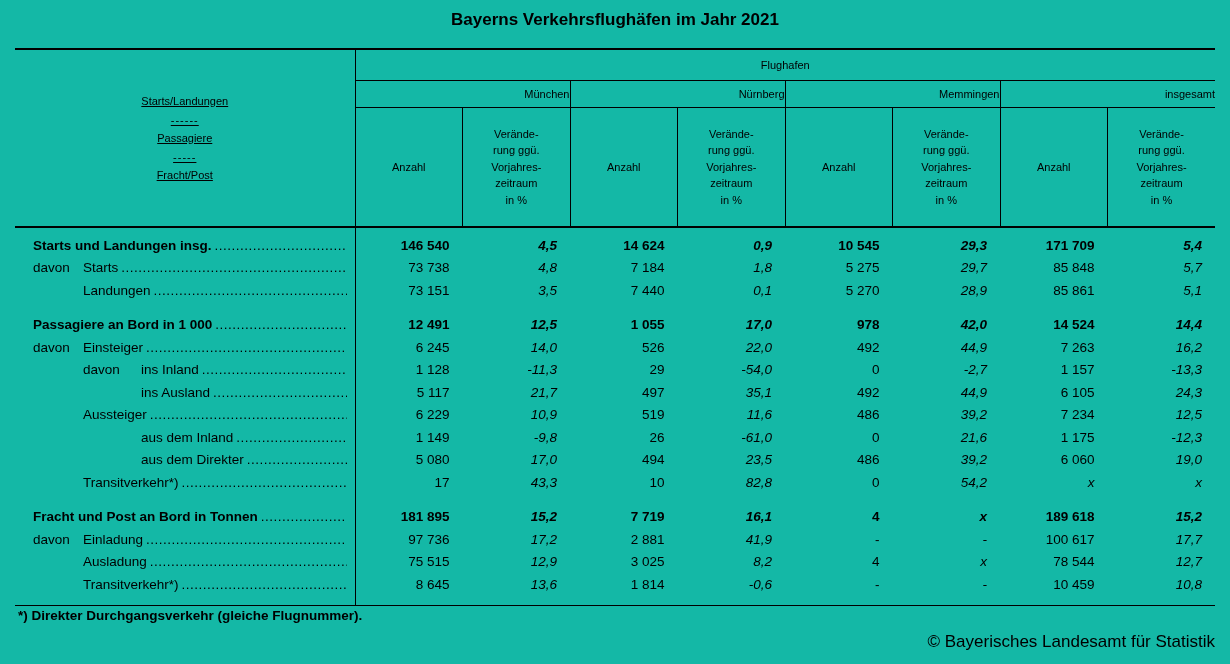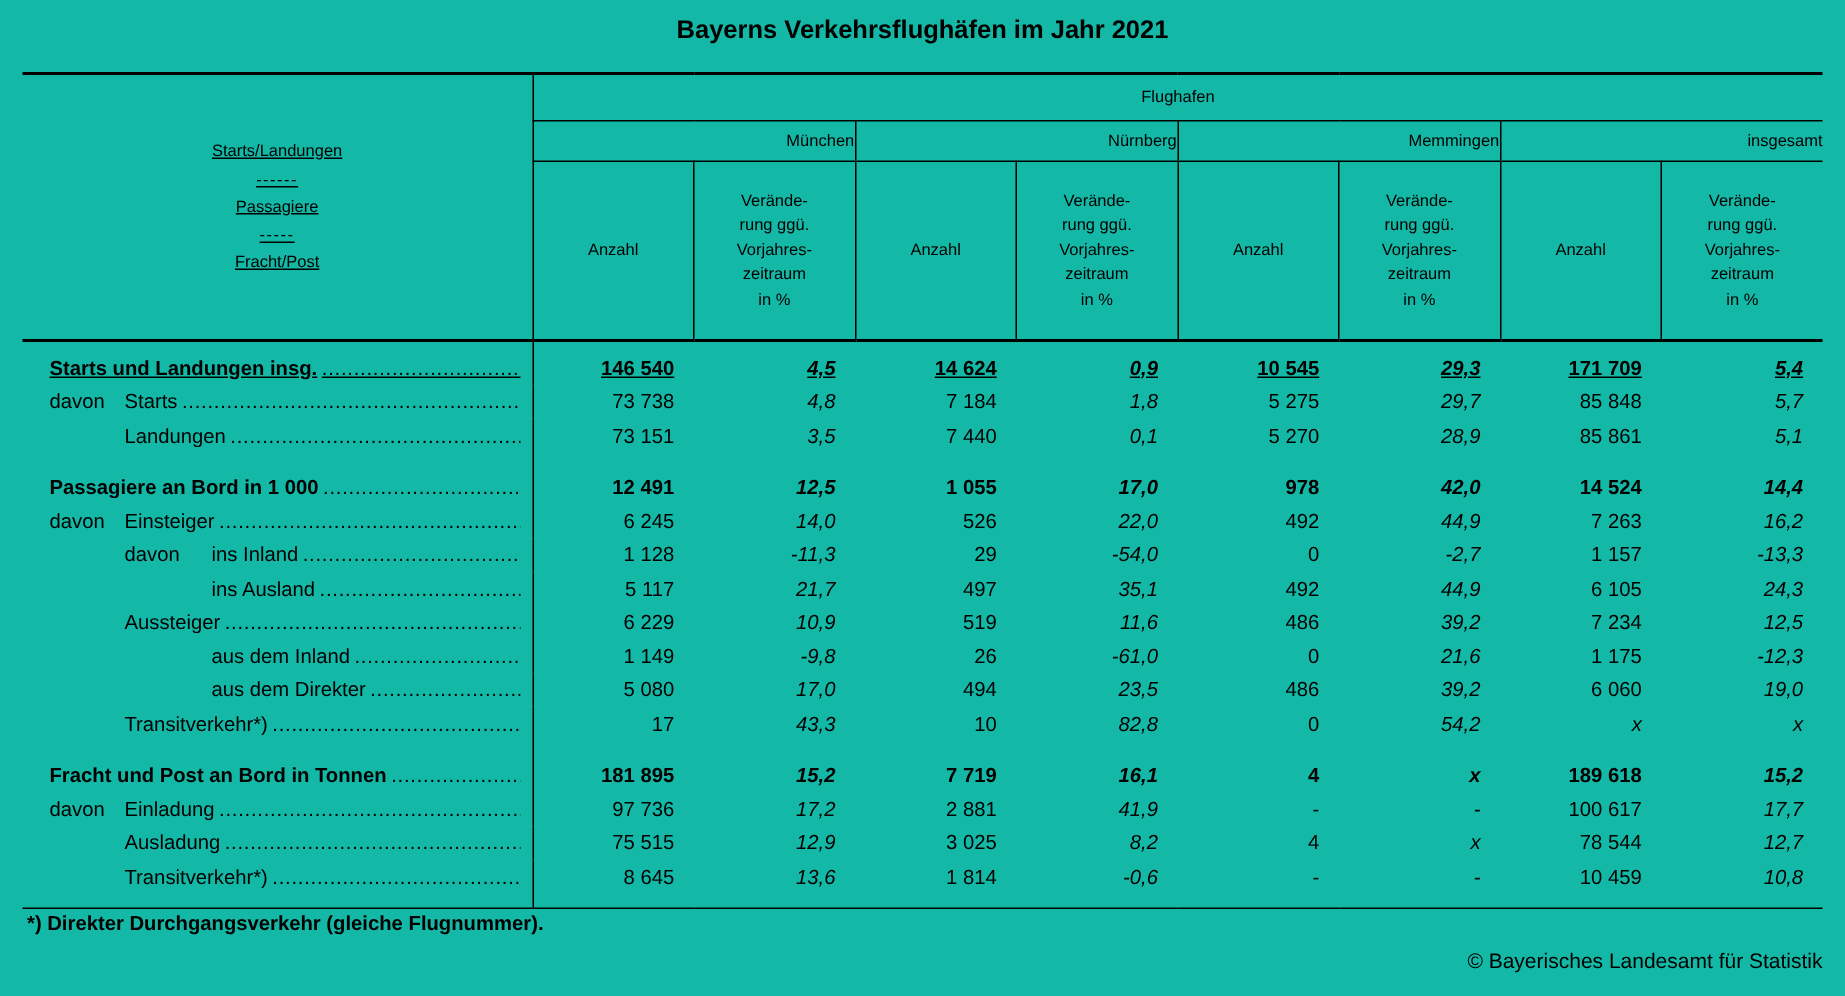--- a/index.html
+++ b/index.html
@@ -28,31 +28,31 @@
   th.meas { height:118px; vertical-align:middle; text-align:center; border-left:1px solid #000; border-bottom:2px solid #000; }
   th.chg  { white-space:pre-line; line-height:16.5px; }
 
   tbody td { font-size:13.5px; height:22.5px; padding:0; vertical-align:middle; }
   td.stub { border-right:1.5px solid #000; }
   td.num, td.pct { text-align:right; padding-right:13px; white-space:nowrap; }
   td.pct { font-style:italic; }
   td.sym { font-style:italic; }
   tr.bold td { font-weight:bold; }
   tr.gap td { padding-top:12px; }
-  tbody tr:first-child td { padding-top:6px;text-decoration:underline; }
+  tbody tr:first-child td { padding-top:6px; }
   tbody tr:last-child td { padding-bottom:9px; }
 
   .srow { display:flex; align-items:baseline; padding-left:18px; padding-right:8px; overflow:hidden; }
   .sp   { flex:none; white-space:nowrap; font-weight:normal; }
   .lbl  { flex:none; white-space:nowrap; }
   .dots { flex:1 1 auto; overflow:hidden; white-space:nowrap; padding-left:3px; font-weight:normal; font-style:normal; }
   .dots::after { content:"....................................................................................................."; letter-spacing:0.5px; }
 
   .footnote  { position:absolute; left:18px;  top:608px; font-size:13.5px;font-weight:bold; }
-  .copyright { position:absolute; right:15px; top:632px; font-size:14px; }
+  .copyright { position:absolute; right:15px; top:632px; font-size:17px; }
 </style>
 </head>
 <body>
 
 <div class="page">
   <div class="title">Bayerns Verkehrsflughäfen im Jahr 2021</div>
 
   <table class="stat-table">
     <colgroup>
       <col class="c-stub">

